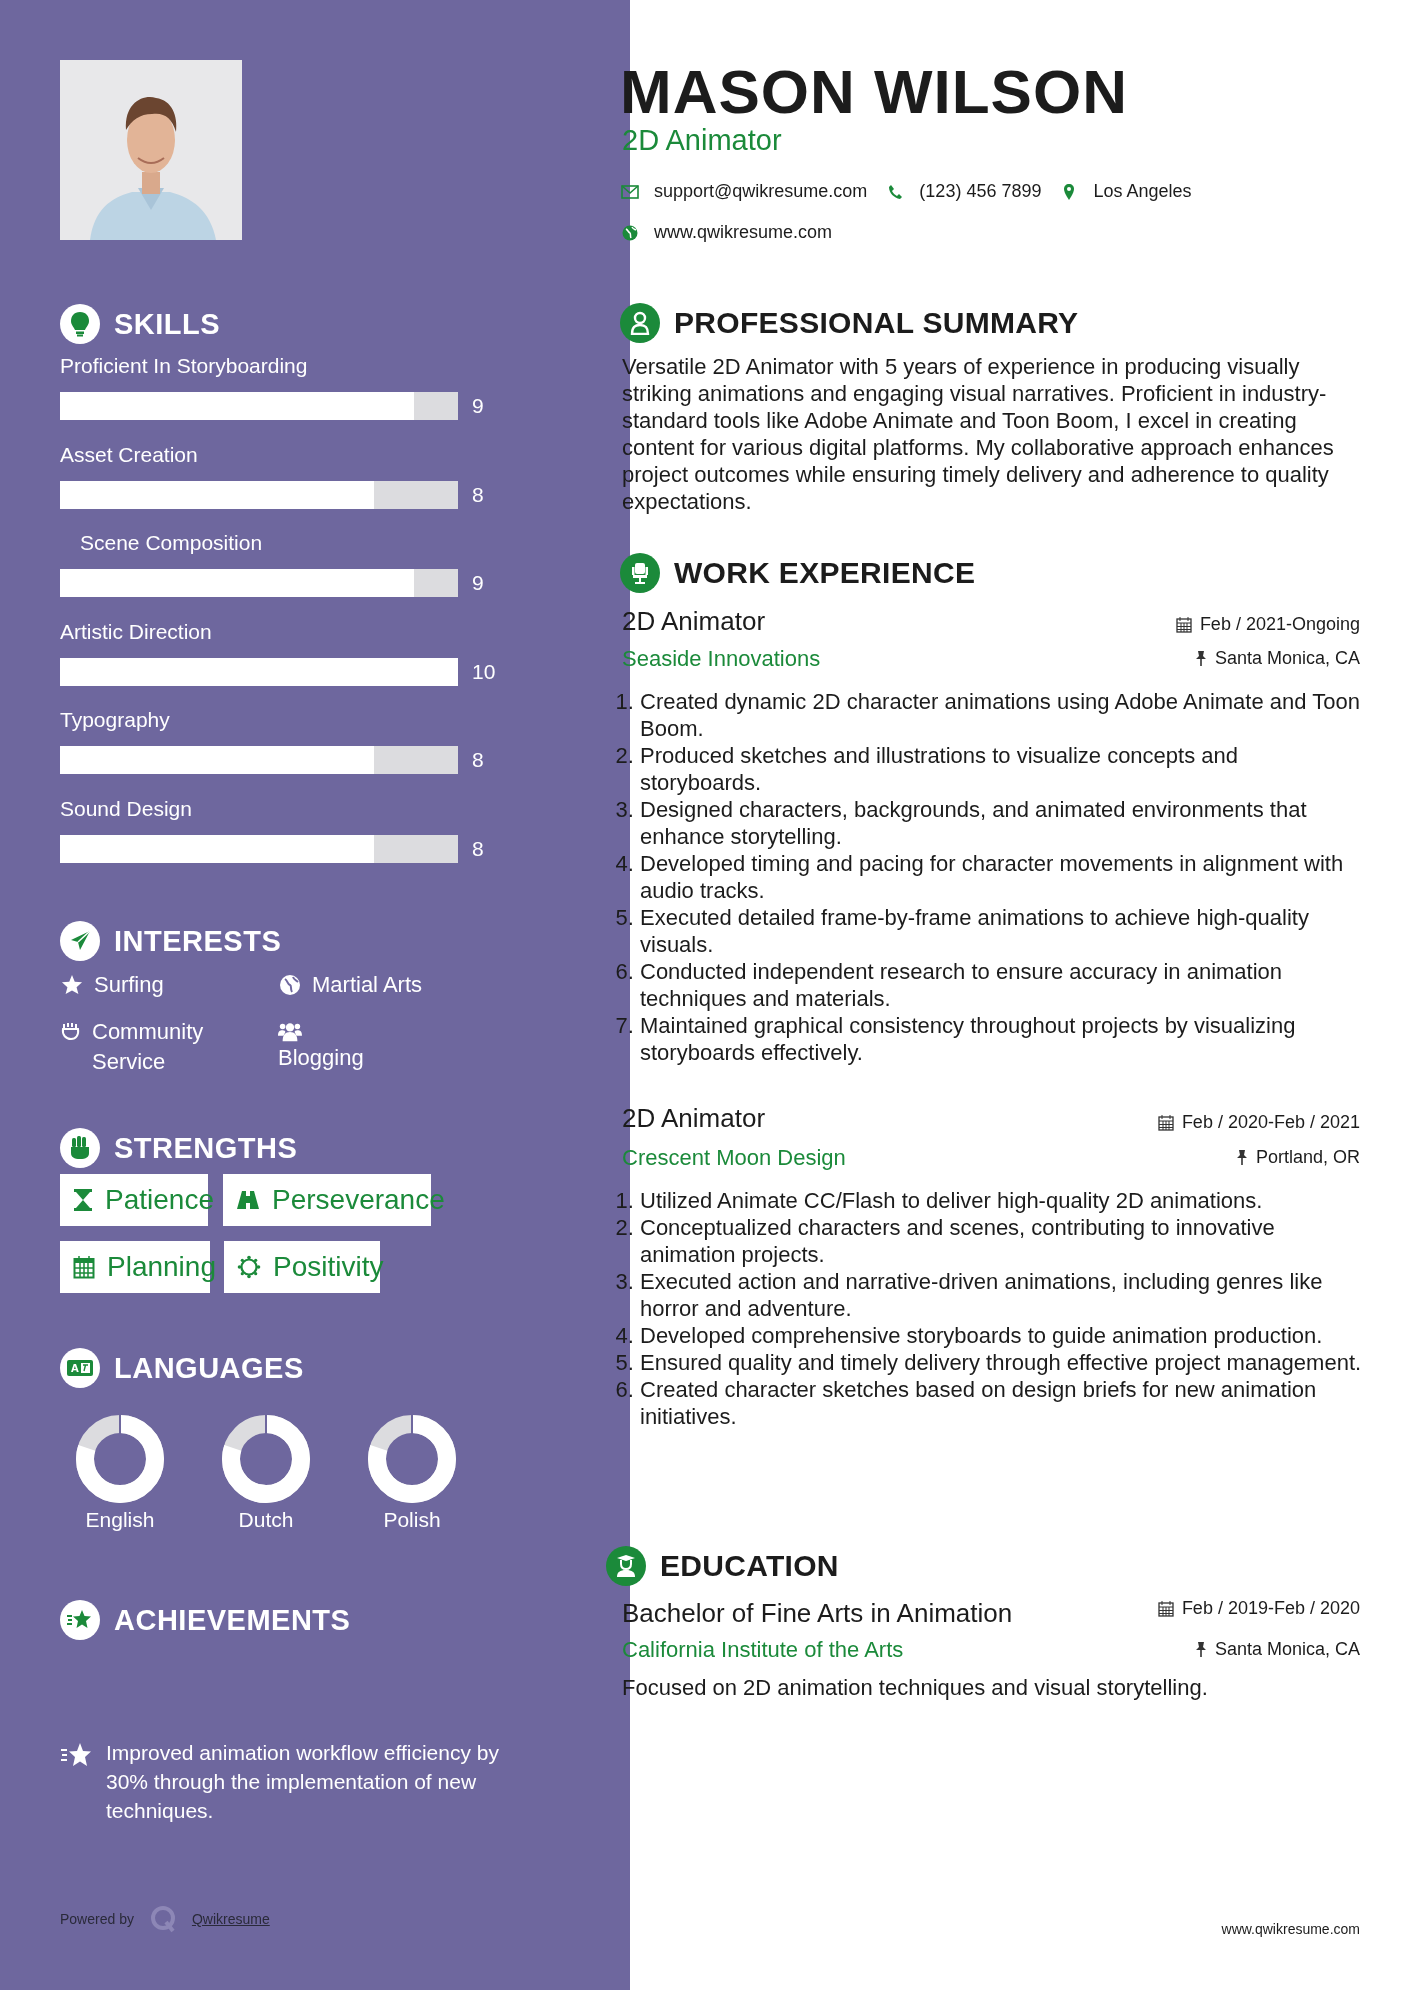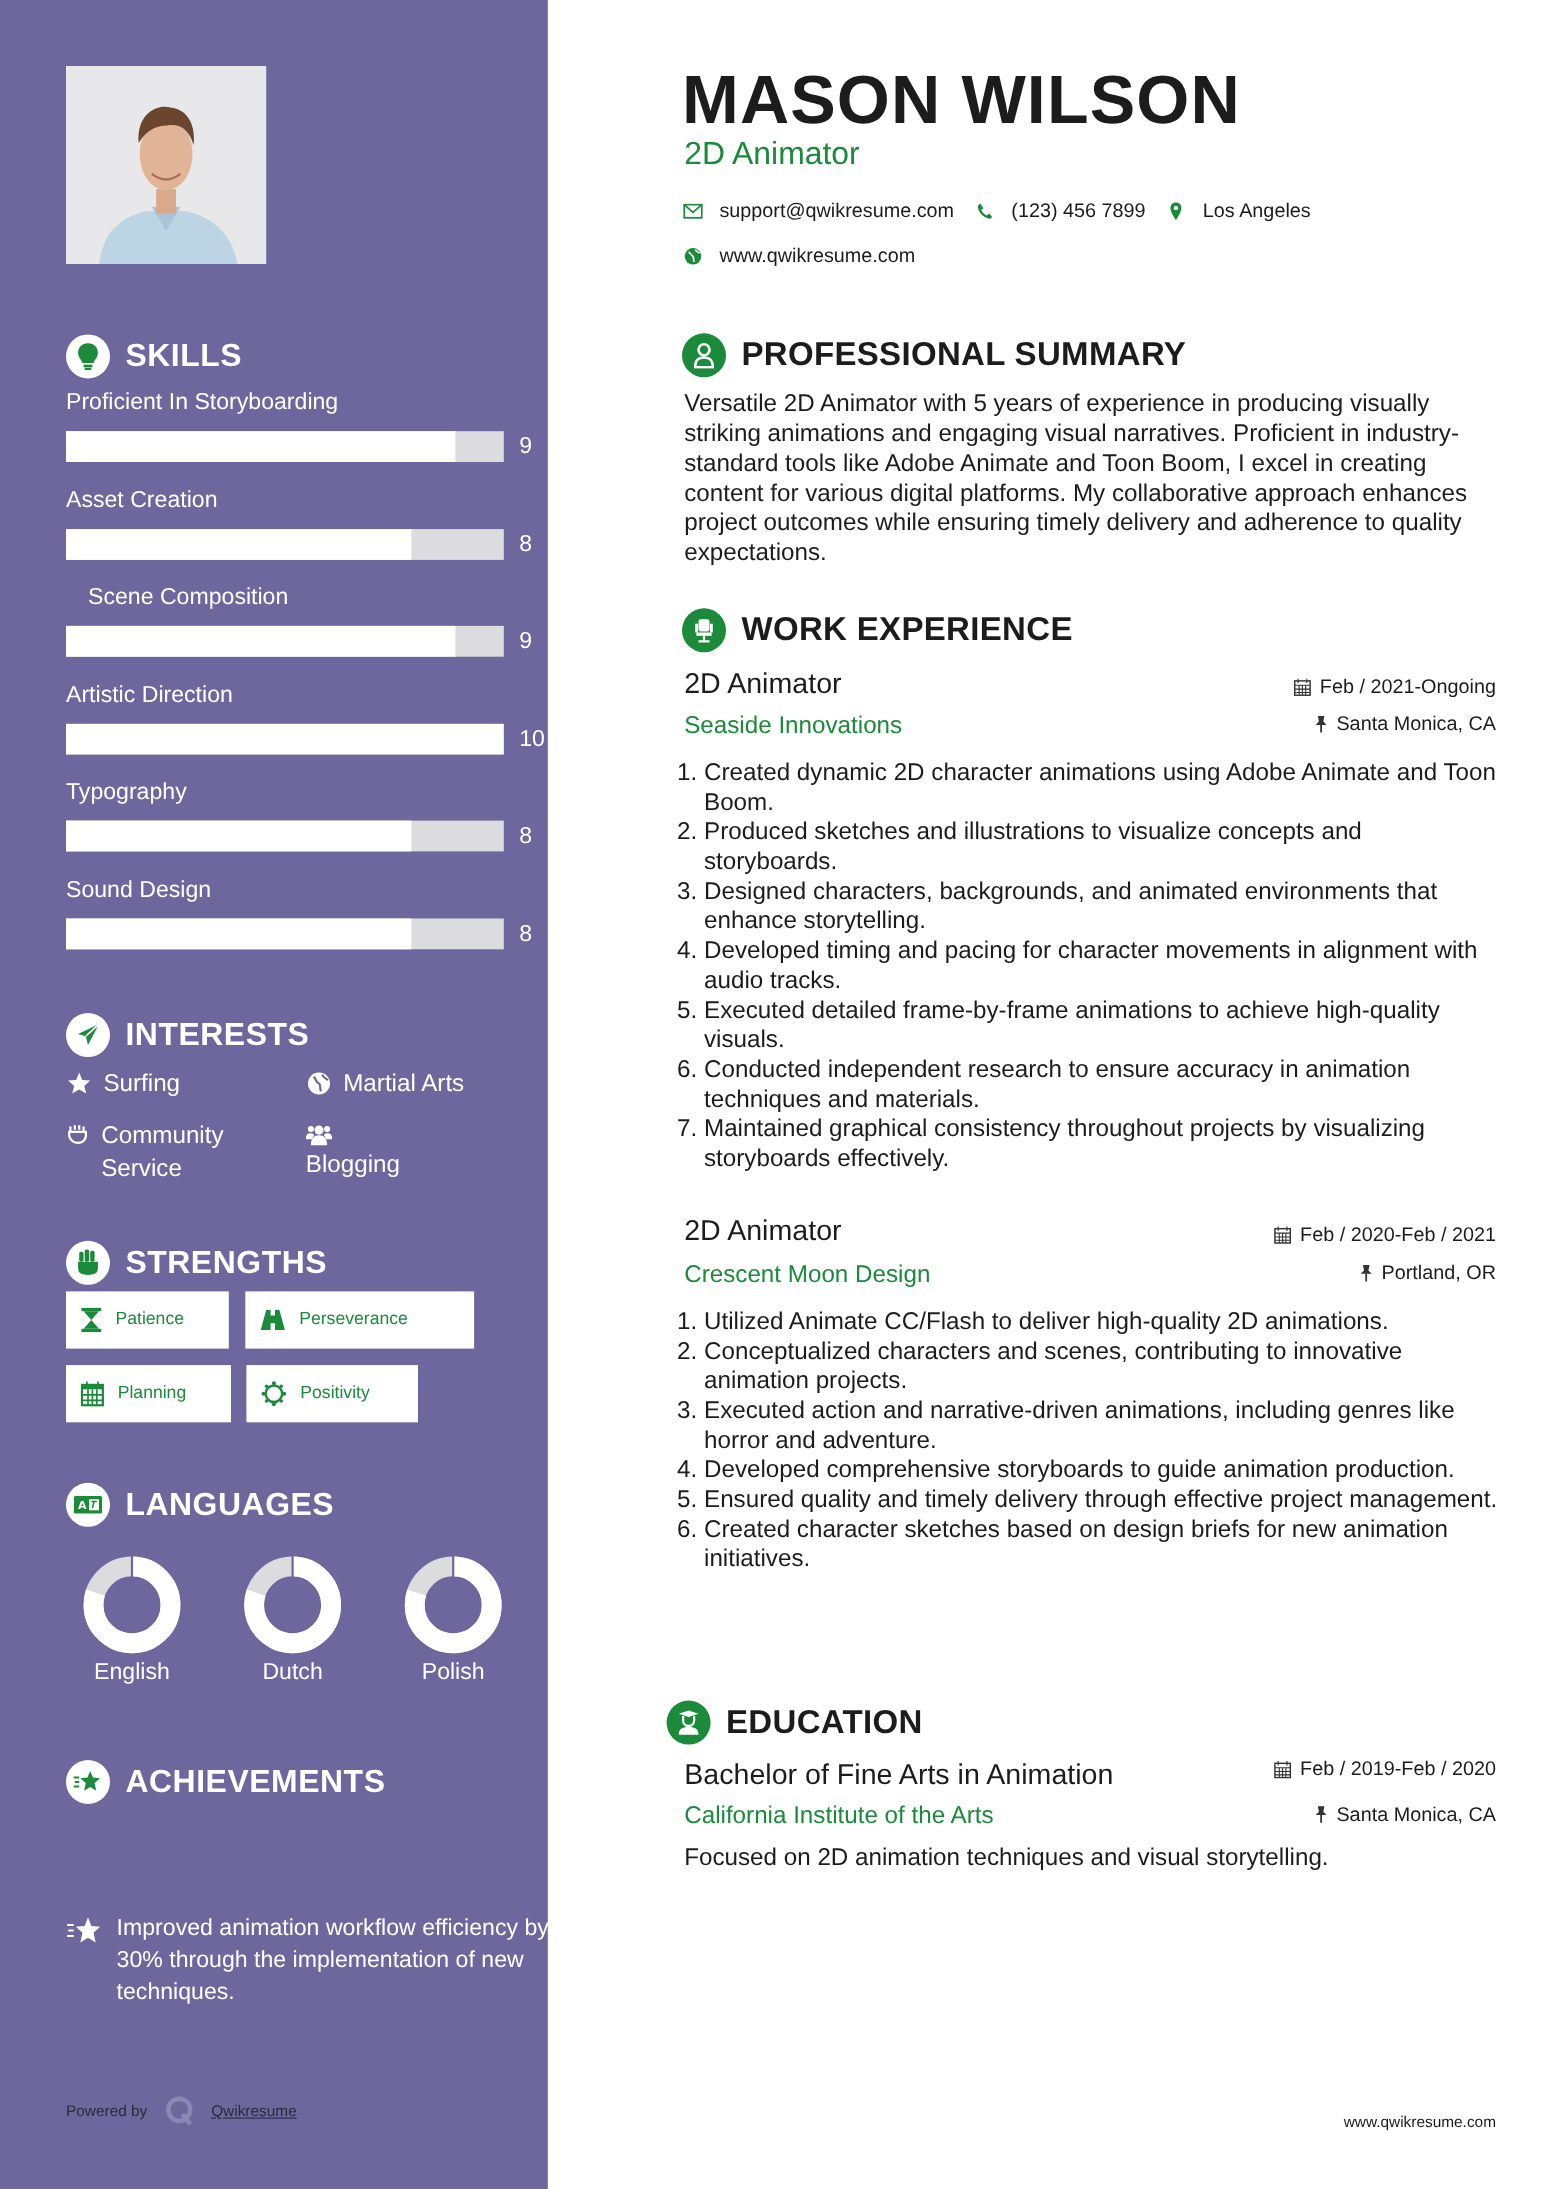--- a/index.html
+++ b/index.html
@@ -1,37 +1,37 @@
 <!DOCTYPE html>
 <html><head>
 <meta charset="utf-8">
 <style>
   * { box-sizing: border-box; margin: 0; padding: 0; }
   html, body { width: 1407px; height: 1990px; background: #ffffff; overflow: hidden; }
   body { position: relative; font-family: "Liberation Sans", "DejaVu Sans", sans-serif; color: #222; }
 
-  .sidebar { position: absolute; left: 0; top: 0; width: 498px; height: 1990px; background: #6e679e; color: #fff; }
+  .sidebar { position: absolute; left: 0; top: 0; width: 630px; height: 1990px; background: #6e679e; color: #fff; }
   .abs { position: absolute; }
 
   .photo { left: 60px; top: 60px; width: 182px; height: 180px; background: linear-gradient(180deg,#e9e9ea 0%,#e4e4e6 100%); overflow: hidden; }
   .photo svg { display: block; }
 
   .sec-head { display: flex; align-items: center; height: 44px; }
   .sec-icon { width: 40px; height: 40px; border-radius: 50%; background: #fff; display: flex; align-items: center; justify-content: center; margin-right: 14px; flex: none; }
   .sec-title { font-size: 29px; font-weight: bold; letter-spacing: 0.5px; color: #fff; }
 
   .skill-label { font-size: 21px; color: #fff; }
   .skill-bar { width: 398px; height: 28px; background: #dcdcdf; }
   .skill-fill { height: 100%; background: #fff; }
   .skill-val { font-size: 21px; color: #fff; }
 
   .interest { display: flex; align-items: flex-start; font-size: 22px; color: #fff; line-height: 30px; }
   .interest .ic { width: 24px; margin-right: 10px; display: flex; justify-content: center; padding-top: 4px; }
 
-  .chip { position: absolute; background: #fff; height: 52px; display: flex; align-items: center; padding: 0 13px; color: #1b8a3a; font-size: 16px; }
+  .chip { position: absolute; background: #fff; height: 52px; display: flex; align-items: center; padding: 0 13px; color: #1b8a3a; font-size: 28px; }
   .chip .ic { margin-right: 12px; display: flex; }
 
   .lang-label { font-size: 21px; color: #fff; text-align: center; width: 130px; }
 
   .ach { display: flex; font-size: 21px; line-height: 29px; color: #fff; }
   .ach .ic { width: 34px; margin-right: 12px; padding-top: 3px; flex: none; }
 
   .powered { font-size: 14px; color: #2a2a3a; display: flex; align-items: center; }
   .powered a { color: #2a2a3a; text-decoration: underline; margin-left: 14px; }
 

